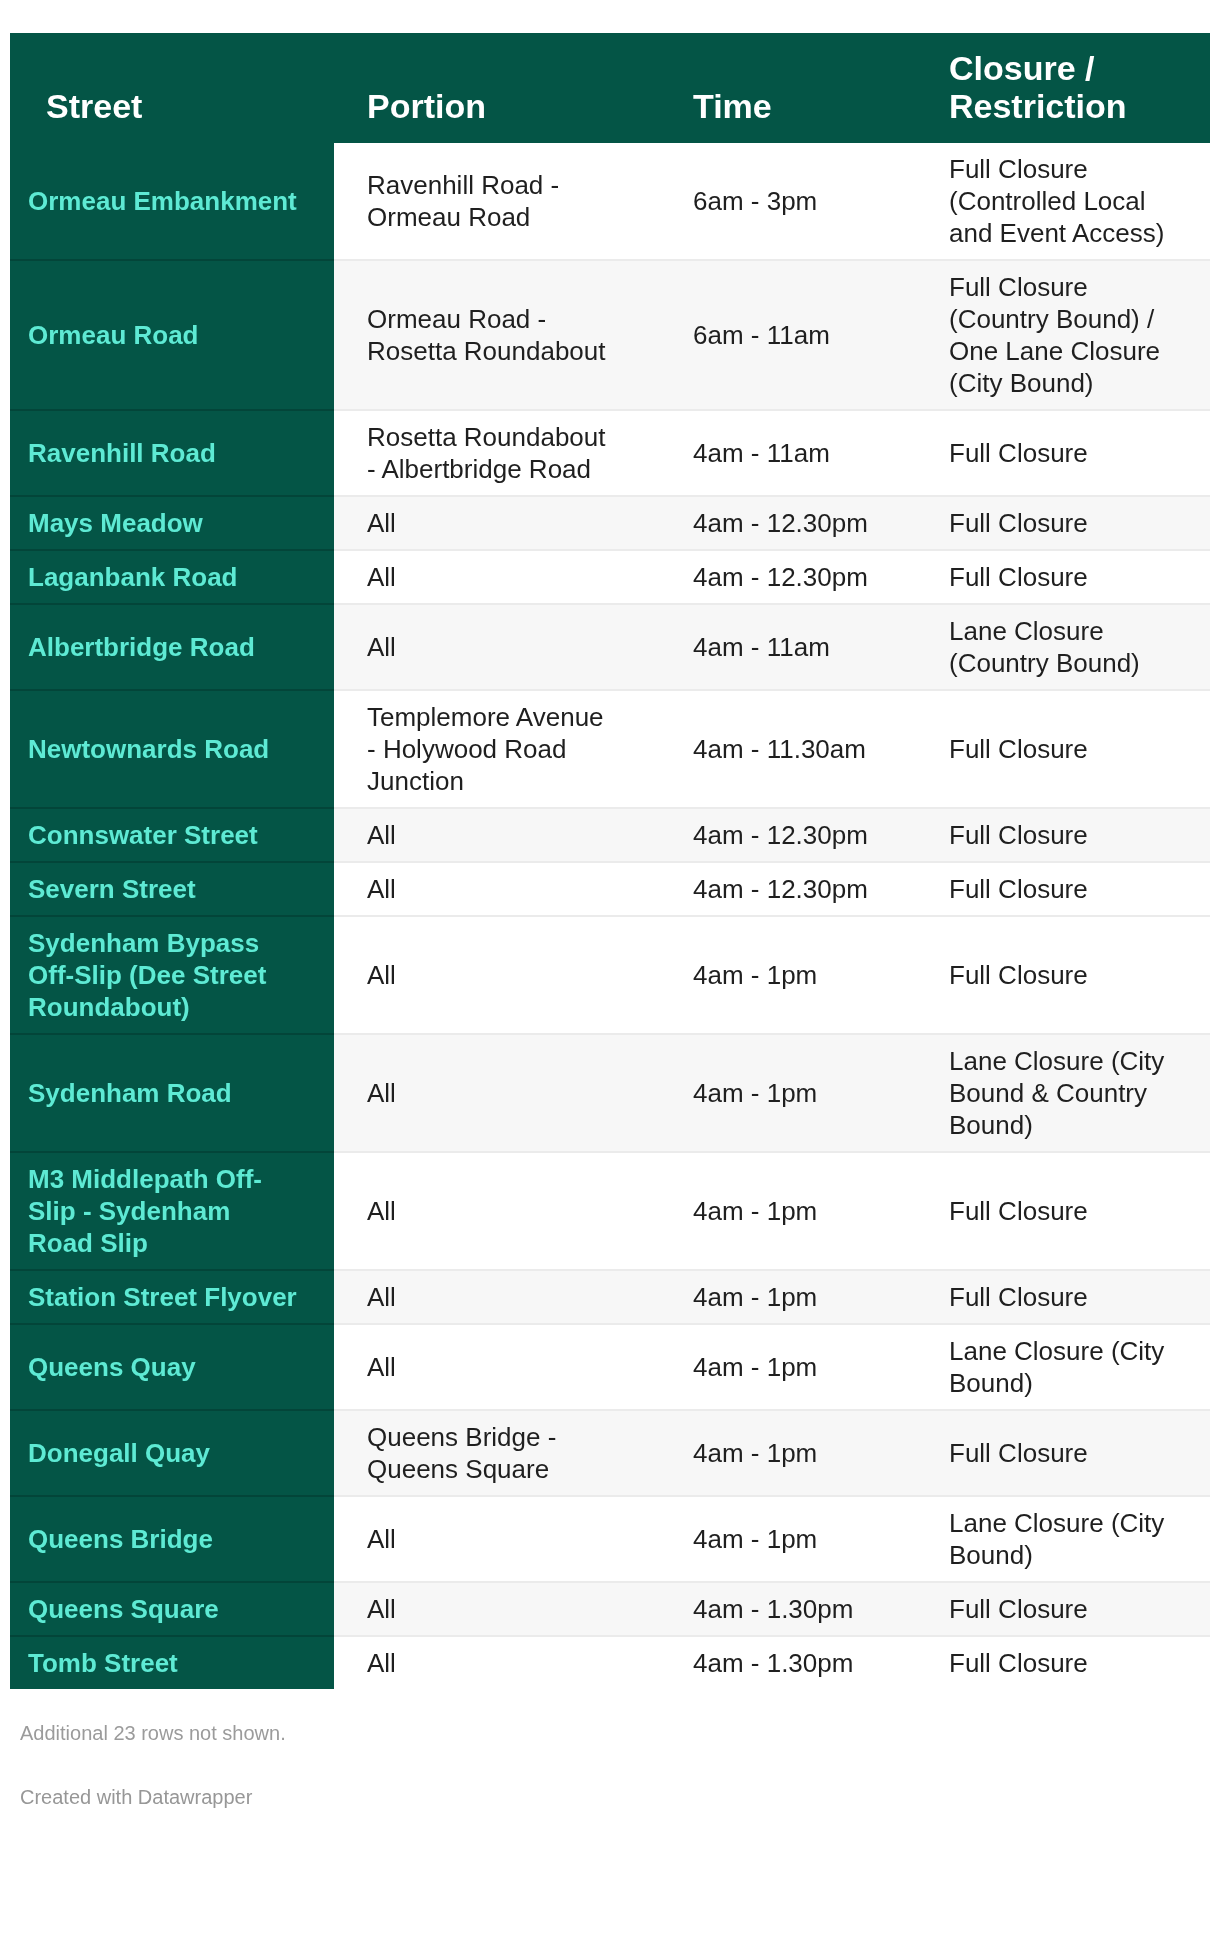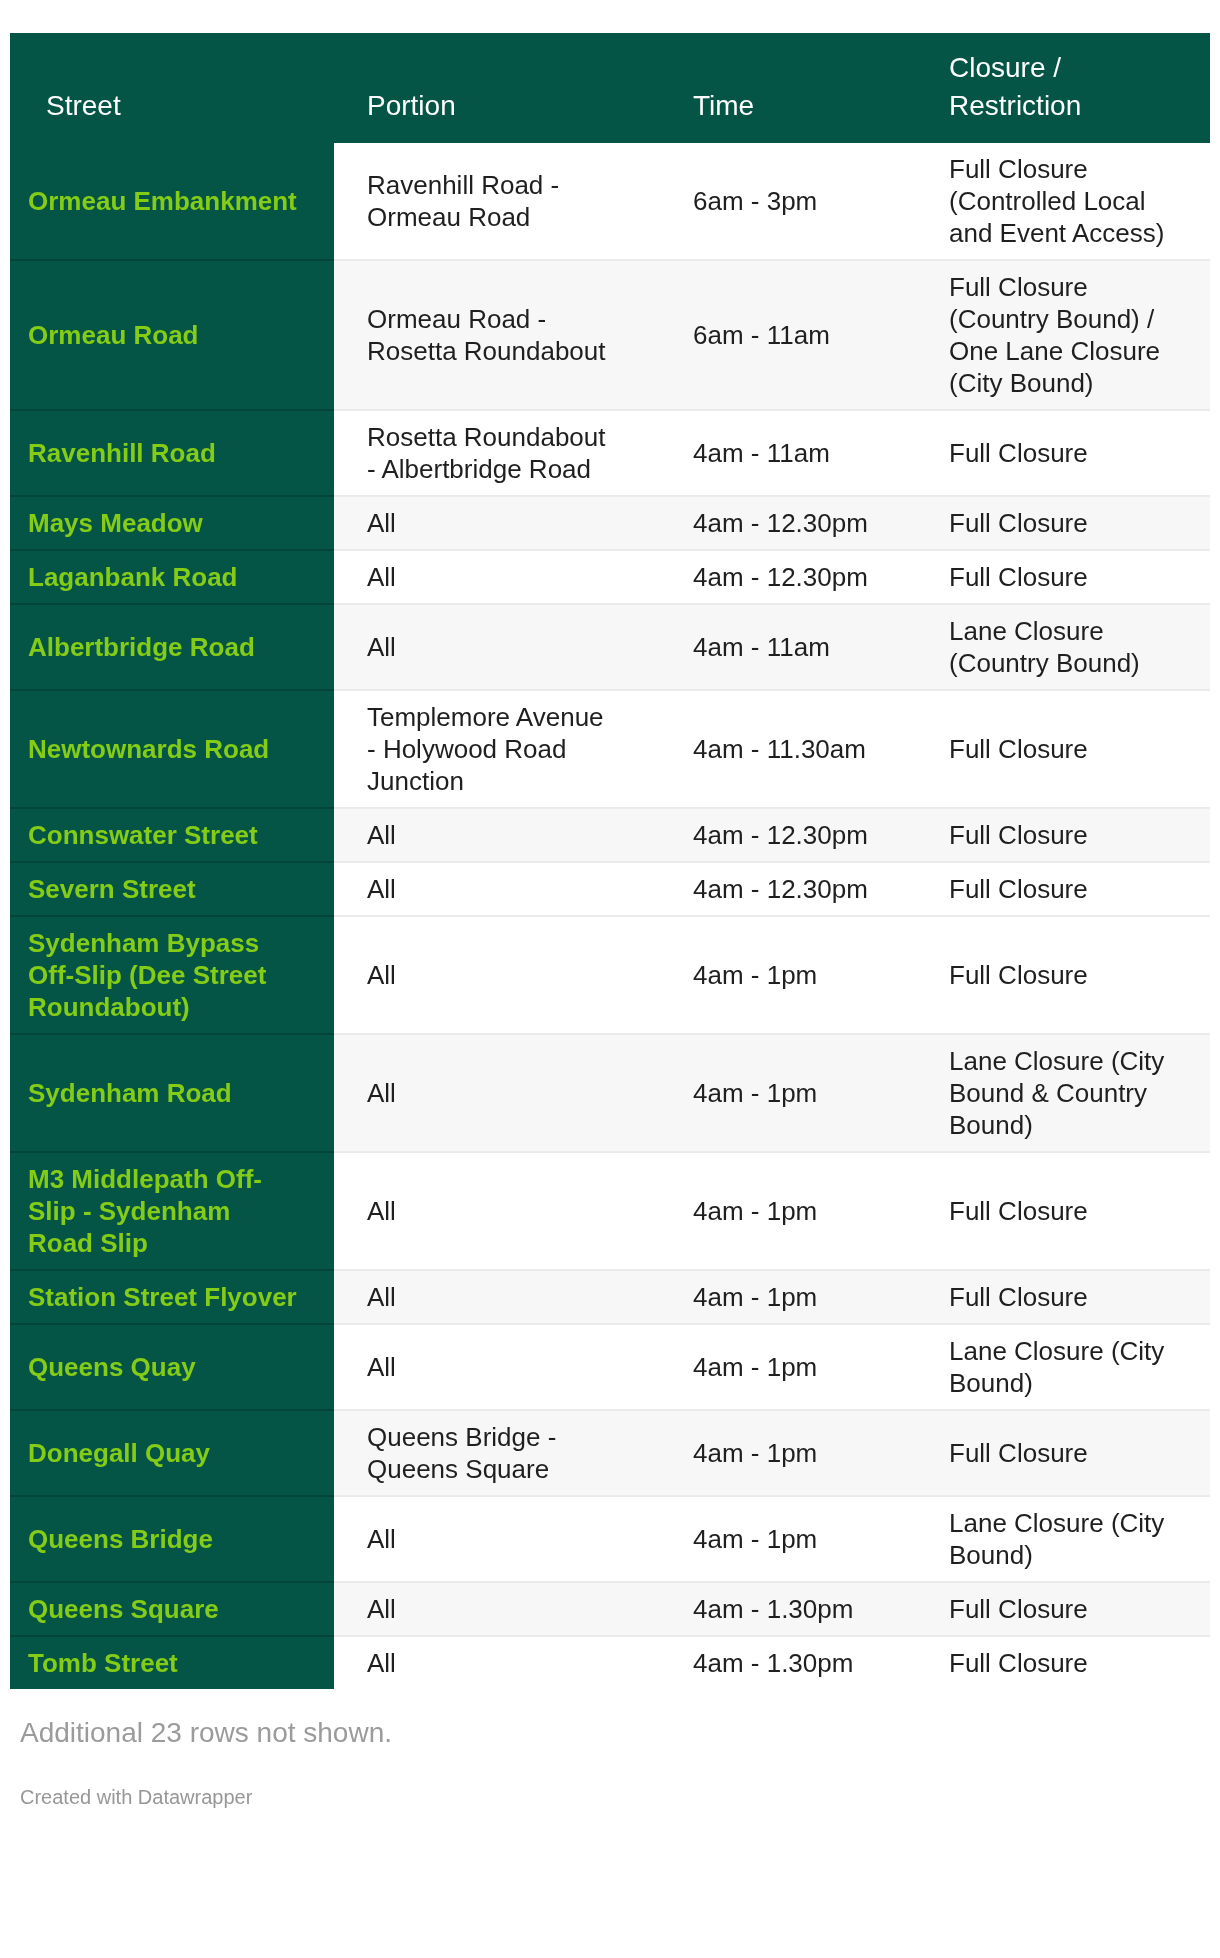--- a/index.html
+++ b/index.html
@@ -23,22 +23,22 @@
     width: 1200px;
   }
   col.c-street  { width: 324px; }
   col.c-portion { width: 326px; }
   col.c-time    { width: 256px; }
   col.c-closure { width: 294px; }
 
   thead th {
     background: var(--green, #045546);
     color: #ffffff;
-    font-size: 28px;
-    font-weight: normal;
+    font-size: 34px;
+    font-weight: bold;
     line-height: 38px;
     text-align: left;
     vertical-align: bottom;
     padding: 16px 16px 18px 33px;
     white-space: pre-line;
   }
   thead th.street-col {
     padding-left: 36px;
   }
 
@@ -47,40 +47,40 @@
     line-height: 32px;
     color: #1f1f1f;
     vertical-align: middle;
     text-align: left;
     padding: 10px 16px 10px 33px;
     white-space: pre-line;
     background: #ffffff;
   }
   tbody td.street-cell {
     background: var(--green, #045546);
-    color: #84cc16;
+    color: #5eead4;
     font-weight: bold;
     padding-left: 18px;
   }
   tbody tr.alt td {
     background: #f7f7f7;
   }
   tbody tr.alt td.street-cell {
     background: var(--green, #045546);
   }
   tbody tr + tr td {
     border-top: 2px solid #ebebeb;
   }
   tbody tr + tr td.street-cell {
     border-top: 2px solid rgba(0, 0, 0, 0.18);
   }
 
   .note {
     margin: 28px 0 0 10px;
-    font-size: 28px;
+    font-size: 20px;
     line-height: 32px;
     color: #9b9b9b;
   }
   .credit {
     margin: 36px 0 0 10px;
     font-size: 20px;
     line-height: 24px;
     color: #979797;
   }
 </style>

